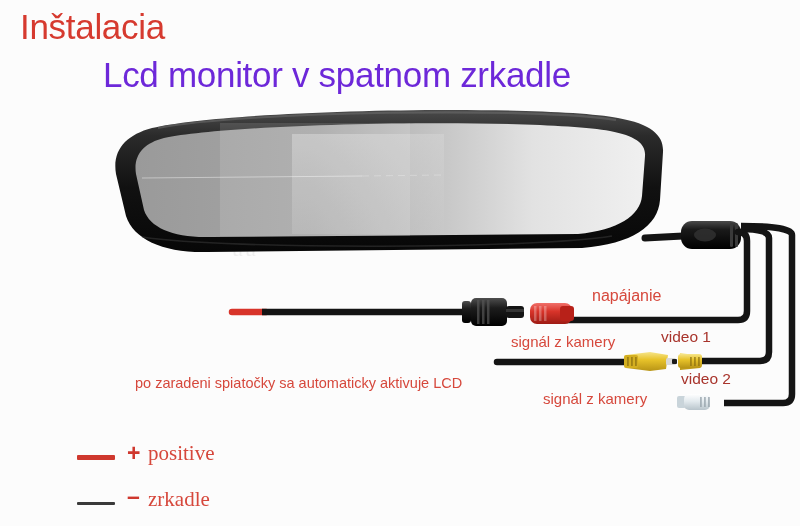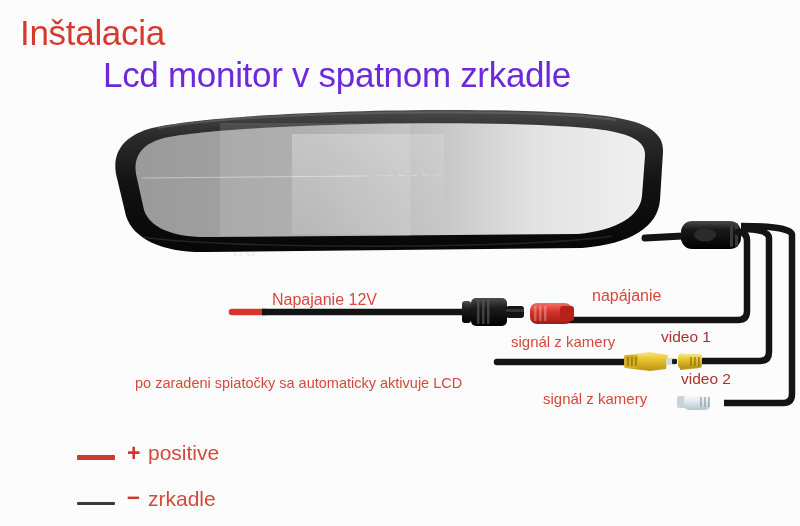--- a/index.html
+++ b/index.html
@@ -14,21 +14,21 @@
     background: #fcfcfc;
     overflow: hidden;
     font-family: "Liberation Sans", sans-serif;
     -webkit-font-smoothing: antialiased;
   }
 
   
   .title-main {
     position: absolute;
     left: 20px;
-    top: 13px;
+    top: 7px;
     font-size: 35px;
     color: #d63a2f;
     letter-spacing: -0.3px;
     white-space: nowrap;
   }
   .title-sub {
     position: absolute;
     left: 103px;
     top: 55px;
     font-size: 35px;
@@ -66,20 +66,21 @@
     left: 681px; top: 370px;
     font-size: 15.5px; font-weight: normal; color: #a8342c;
   }
 
   
   .legend-text {
     position: absolute;
     color: #d6483c;
     white-space: nowrap;
     font-size: 21px;
+    font-family: Liberation Serif, serif;
   }
   .legend-sign {
     position: absolute;
     color: #cf382e;
     font-weight: bold;
     font-size: 23px;
   }
   .legend-pos-sign  { left: 127px; top: 440px; }
   .legend-pos-label { left: 148px; top: 441px; }
   .legend-neg-sign  { left: 127px; top: 483px; }
@@ -261,21 +262,20 @@
 
     <g>
       <rect x="677" y="396" width="9" height="12" rx="2" fill="#c9d4da"></rect>
       <rect x="684" y="394" width="26" height="16" rx="5" fill="url(#whtPlugGrad)"></rect>
       <rect x="700" y="397" width="1.8" height="10" fill="#98a5ac" opacity="0.8"></rect>
       <rect x="704" y="397" width="1.8" height="10" fill="#98a5ac" opacity="0.8"></rect>
       <rect x="708" y="397" width="1.8" height="10" fill="#98a5ac" opacity="0.8"></rect>
     </g>
   </svg>
 
-  <div class="lbl lbl-napajanie12">Napajanie 12V</div>
   <div class="lbl lbl-napajanie">napájanie</div>
   <div class="lbl lbl-lcd">po zaradeni spiatočky sa automaticky aktivuje LCD</div>
   <div class="lbl lbl-signal1">signál z kamery</div>
   <div class="lbl lbl-signal2">signál z kamery</div>
   <div class="lbl-video1" style="position:absolute;">video 1</div>
   <div class="lbl-video2" style="position:absolute;">video 2</div>
 
   <div class="legend-line-red"></div>
   <div class="legend-sign legend-pos-sign">+</div>
   <div class="legend-text legend-pos-label">positive</div>

